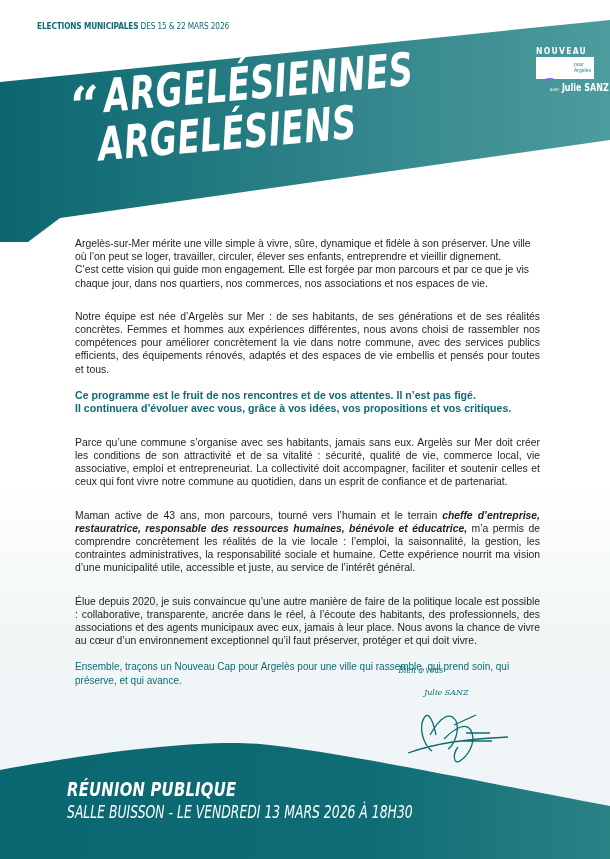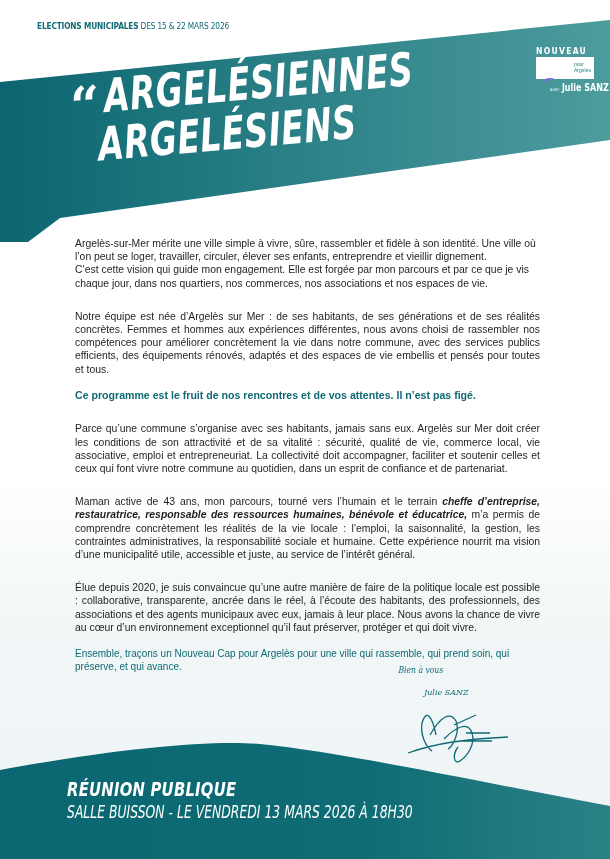--- a/index.html
+++ b/index.html
@@ -76,25 +76,26 @@
   <div class="cap-box">
     <span class="cap">Cap</span>
     <span class="pour">pour Argelès</span>
   </div>
   <div class="julie">
     <small>avec</small><span>Julie SANZ</span>
   </div>
 </div>
 
 <div class="body-text">
-  <p class="tight">Argelès-sur-Mer mérite une ville simple à vivre, sûre, rassembler et fidèle à son identité. Une ville où l’on peut se loger, travailler, circuler, élever ses enfants, entreprendre et vieillir dignement.</p>
+  <p class="tight">Argelès-sur-Mer mérite une ville simple à vivre, sûre, dynamique et fidèle à son préserver. Une ville où l’on peut se loger, travailler, circuler, élever ses enfants, entreprendre et vieillir dignement.</p>
   <p>C’est cette vision qui guide mon engagement. Elle est forgée par mon parcours et par ce que je vis chaque jour, dans nos quartiers, nos commerces, nos associations et nos espaces de vie.</p>
   <p class="just">Notre équipe est née d’Argelès sur Mer : de ses habitants, de ses générations et de ses réalités concrètes. Femmes et hommes aux expériences différentes, nous avons choisi de rassembler nos compétences pour améliorer concrètement la vie dans notre commune, avec des services publics efficients, des équipements rénovés, adaptés et des espaces de vie embellis et pensés pour toutes et tous.</p>
   <div class="callout">
     <div>Ce programme est le fruit de nos rencontres et de vos attentes. Il n’est pas figé.</div>
+    <div>Il continuera d’évoluer avec vous, grâce à vos idées, vos propositions et vos critiques.</div>
   </div>
   <p class="just">Parce qu’une commune s’organise avec ses habitants, jamais sans eux. Argelès sur Mer doit créer les conditions de son attractivité et de sa vitalité : sécurité, qualité de vie, commerce local, vie associative, emploi et entrepreneuriat. La collectivité doit accompagner, faciliter et soutenir celles et ceux qui font vivre notre commune au quotidien, dans un esprit de confiance et de partenariat.</p>
   <p class="just tight"><span>Maman active de 43 ans, mon parcours, tourné vers l’humain et le terrain </span><i><b>cheffe d’entreprise, restauratrice, responsable des ressources humaines, bénévole et éducatrice,</b></i><span> m’a permis de comprendre concrètement les réalités de la vie locale : l’emploi, la saisonnalité, la gestion, les contraintes administratives, la responsabilité sociale et humaine. Cette expérience nourrit ma vision d’une municipalité utile, accessible et juste, au service de l’intérêt général.</span></p>
   <p class="just">Élue depuis 2020, je suis convaincue qu’une autre manière de faire de la politique locale est possible : collaborative, transparente, ancrée dans le réel, à l’écoute des habitants, des professionnels, des associations et des agents municipaux avec eux, jamais à leur place. Nous avons la chance de vivre au cœur d’un environnement exceptionnel qu’il faut préserver, protéger et qui doit vivre.</p>
   <p class="closing">Ensemble, traçons un Nouveau Cap pour Argelès pour une ville qui rassemble, qui prend soin, qui préserve, et qui avance.</p>
 </div>
 
 <div class="sign">
   <div class="greet">Bien à vous</div>
   <div class="name">Julie SANZ</div>

